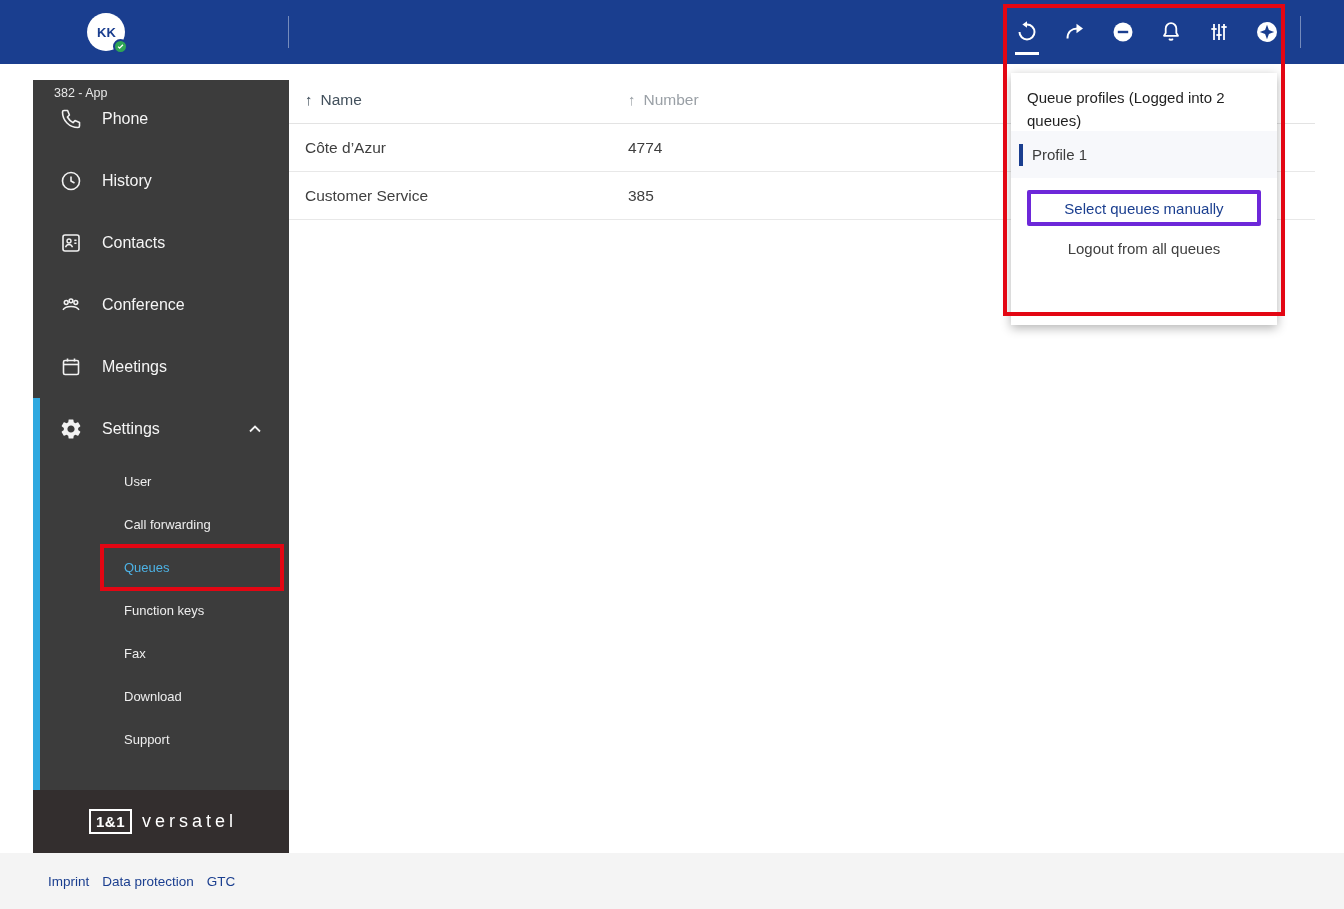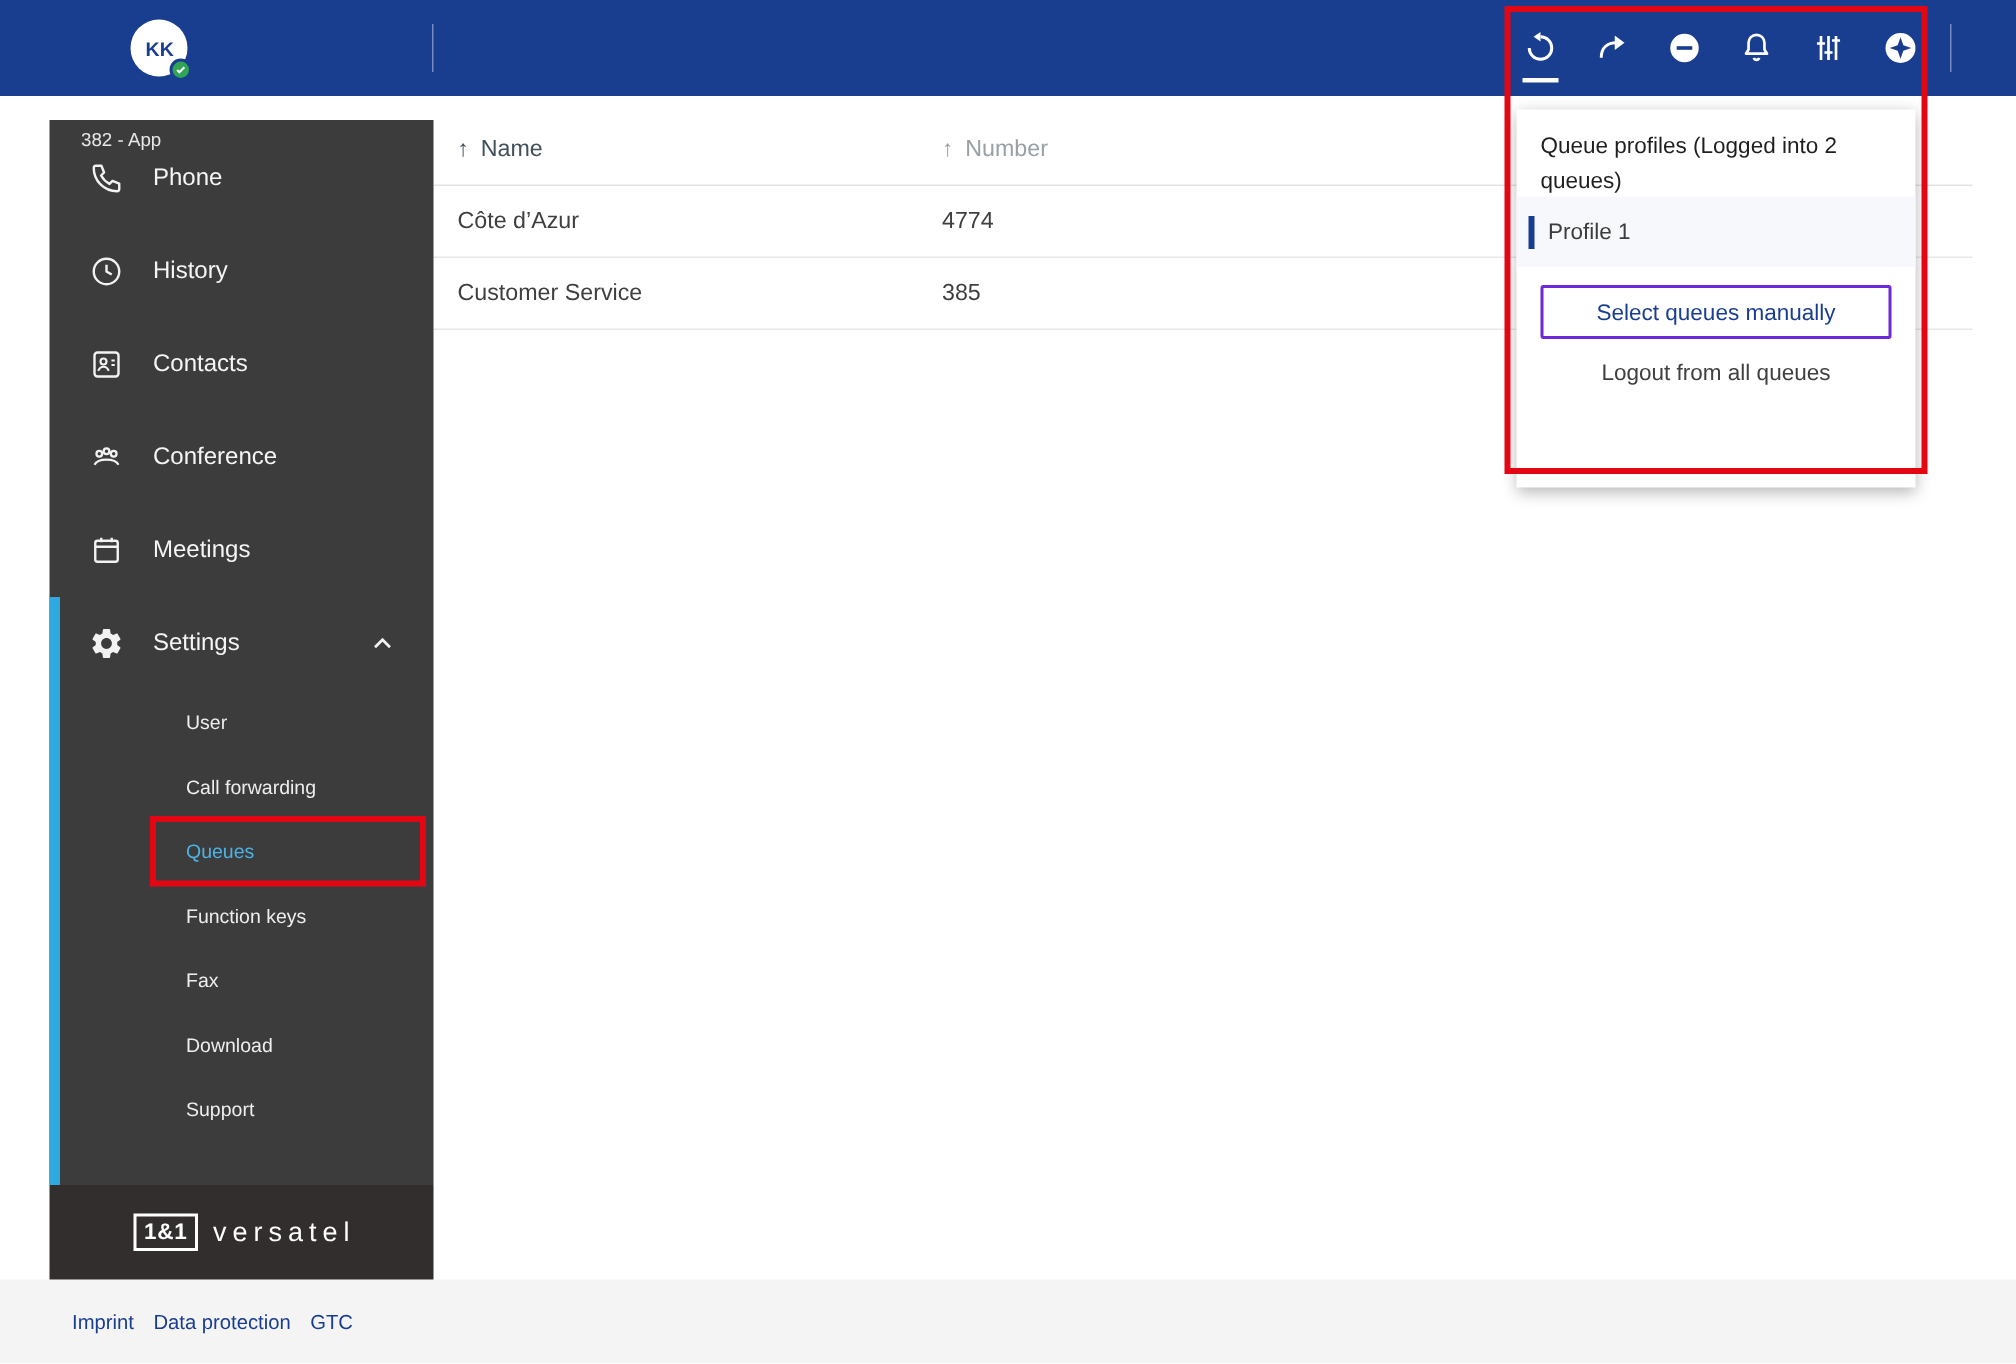--- a/index.html
+++ b/index.html
@@ -53,21 +53,21 @@
   .popup { position:absolute; left:1011px; top:73px; width:266px; height:252px; background:#ffffff;
            box-shadow:0 3px 10px rgba(0,0,0,0.3); z-index:20; }
   .popup-title { height:58px; padding:13px 16px 0; font-size:15px; color:#1f1f1f; line-height:23px; }
   .profile-row { height:47px; display:flex; align-items:center; padding-left:8px; cursor:pointer; }
   .profile-row.row-0 { background:#f7f8fb; }
   .profile-row.row-1 { background:#e4e8ef; }
   .profile-bar { width:4px; height:22px; }
   .bar-blue { background:#1a3e8f; }
   .bar-red { background:#e5393c; }
   .profile-label { margin-left:9px; font-size:15px; color:#3c3c3c; }
-  .btn-outline { margin:12px 16px 0; height:36px; border:2px solid #6d28d9; border-radius:2px; color:#1a3e8f;
+  .btn-outline { margin:12px 16px 0; height:36px; border:4px solid #6d28d9; border-radius:2px; color:#1a3e8f;
                  background:#ffffff; display:flex; align-items:center; justify-content:center; font-size:15px; font-weight:500; cursor:pointer; }
   .btn-text { margin-top:14px; text-align:center; color:#404040; font-size:15px; font-weight:500; cursor:pointer; }
 
   
   .annot { position:absolute; border:4px solid #e30613; z-index:30; pointer-events:none; }
   .annot-popup { left:1003px; top:4px; width:282px; height:312px; }
   .annot-queues { left:100px; top:544px; width:184px; height:47px; }
 
   
   .footer { position:absolute; left:0; top:853px; width:1344px; height:56px; background:#f4f4f4; z-index:4; }

